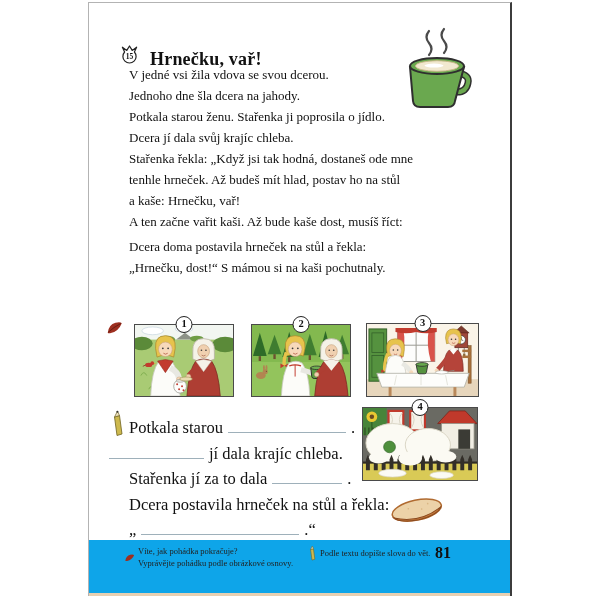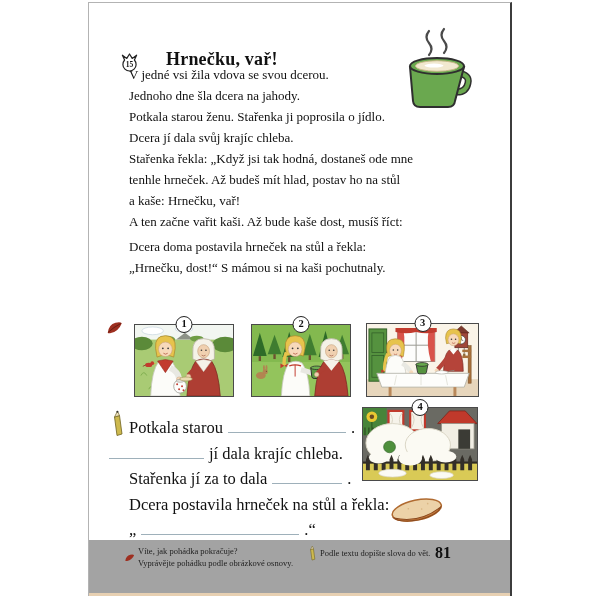--- a/index.html
+++ b/index.html
@@ -2,21 +2,21 @@
 <html><head>
 <meta charset="utf-8">
 <style>
   html,body{margin:0;padding:0;}
   body{width:600px;height:600px;background:#fff;position:relative;
        font-family:"Liberation Serif", serif;color:#111;overflow:hidden;}
   .page{position:absolute;left:88px;top:2px;width:424px;height:594px;background:#fff;
         border-left:1px solid #b3b3b3;border-top:1px solid #b3b3b3;border-right:2px solid #3c3c3c;
         box-sizing:border-box;}
   
-  .header{position:absolute;left:31px;top:42px;display:flex;align-items:flex-end;gap:23px;}
+  .header{position:absolute;left:31px;top:42px;display:flex;align-items:flex-start;gap:7px;}
   .chapter-badge{position:relative;width:19px;height:21px;display:inline-block;}
   .chapter-badge .num{position:absolute;left:0;top:6px;width:19px;text-align:center;
         font-size:7.5px;font-weight:bold;line-height:12px;}
   .title{margin:4px;font-size:18px;font-weight:bold;letter-spacing:.2px;}
   
   .mug{position:absolute;left:312px;top:24px;}
   
   .story{position:absolute;left:40px;top:61px;font-size:13px;line-height:21px;width:375px;}
   .story div{white-space:nowrap;}
   .story .p2{margin-top:4px;}
@@ -34,21 +34,21 @@
   
   .pencil-main{position:absolute;left:21px;top:407px;}
   .exercise{position:absolute;left:40px;top:412px;font-size:16.5px;width:250px;}
   .ex-line{line-height:25.5px;white-space:nowrap;}
   .ex-line.l2{margin-left:-20px;}
   .blank{display:inline-block;border-bottom:1px solid #9eb0ba;height:13px;
          vertical-align:baseline;margin:0 5px;}
   .b1{width:118px;} .b2{width:95px;margin-left:0;} .b3{width:70px;} .b5{width:158px;}
   .bread{position:absolute;left:300px;top:491px;}
   
-  .footer{position:absolute;left:0;bottom:0;width:100%;height:56px;background:#a3a3a3;
+  .footer{position:absolute;left:0;bottom:0;width:100%;height:56px;background:#0ea5e9;
           border-bottom:3px solid #e7d0b2;box-sizing:border-box;}
   .footer-leaf{position:absolute;left:35px;top:8px;transform:rotate(-12deg);}
   .footer-hints{position:absolute;left:49px;top:6px;font-size:8.5px;line-height:11.5px;color:#222;}
   .footer-pencil{position:absolute;left:219px;top:5px;}
   .footer-task{position:absolute;left:231px;top:8px;font-size:8.5px;color:#222;}
   .page-num{position:absolute;left:346px;top:4px;font-size:16px;font-weight:bold;}
 </style>
 </head>
 <body>
 

